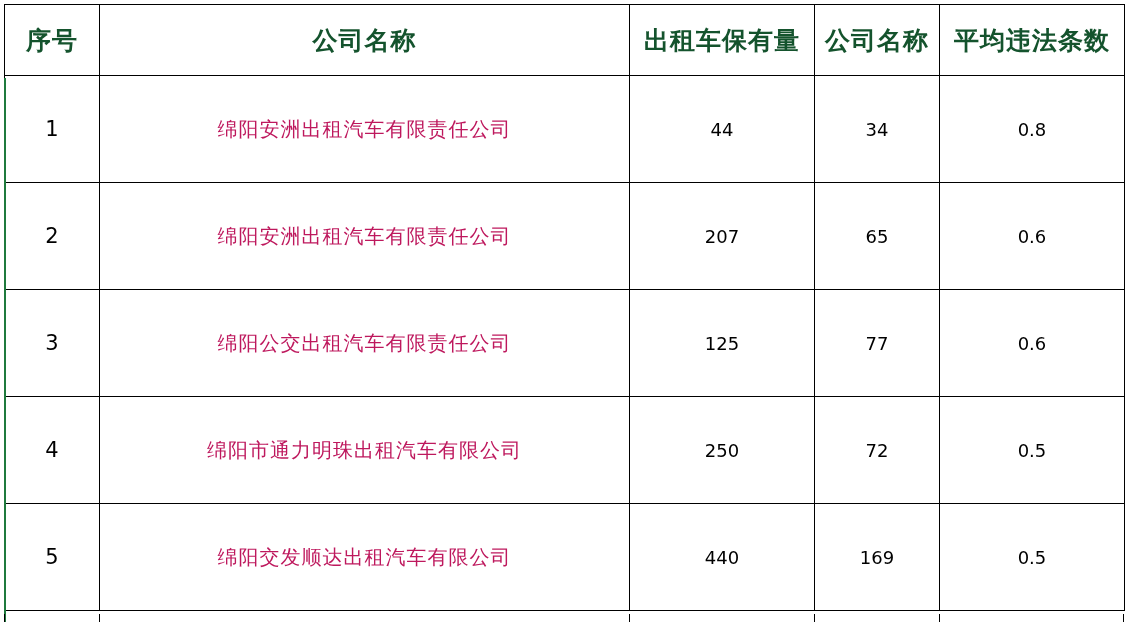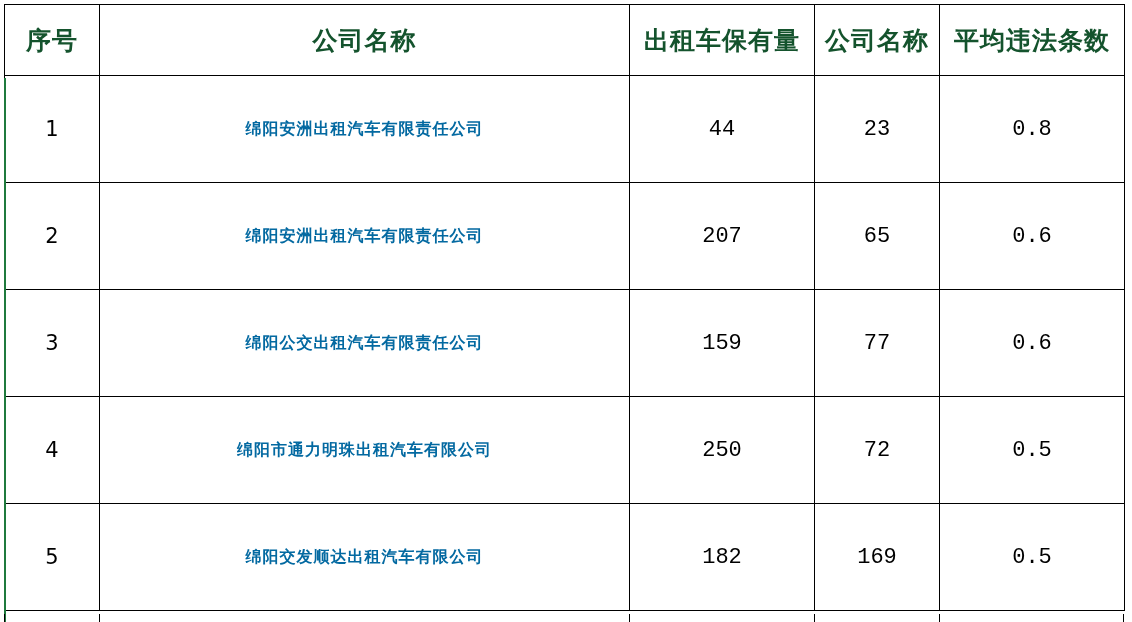--- a/index.html
+++ b/index.html
@@ -53,28 +53,27 @@
     height: 107px;
   }
   tbody td {
     font-size: 21px;
     color: #000000;
   }
   td.idx {
     font-size: 21px;
   }
   td.name {
-    color: #0369a1;
-    font-size: 16px;
-    font-weight: bold;
+    color: #be185d;
+    font-size: 20px;
+    font-weight: normal;
     letter-spacing: 1px;
   }
   td.num {
-    font-size: 22px;
-    font-family: Liberation Mono, monospace;
+    font-size: 18px;
   }
   
   .leftline {
     position: absolute;
     left: 4px;
     top: 74px;
     width: 2px;
     height: 548px;
     background: #1f7a3d;
   }
@@ -116,48 +115,48 @@
         <th>出租车保有量</th>
         <th>公司名称</th>
         <th>平均违法条数</th>
       </tr>
     </thead>
     <tbody>
       <tr>
         <td class="idx">1</td>
         <td class="name">绵阳安洲出租汽车有限责任公司</td>
         <td class="num">44</td>
-        <td class="num">23</td>
+        <td class="num">34</td>
         <td class="num">0.8</td>
       </tr>
       <tr>
         <td class="idx">2</td>
         <td class="name">绵阳安洲出租汽车有限责任公司</td>
         <td class="num">207</td>
         <td class="num">65</td>
         <td class="num">0.6</td>
       </tr>
       <tr>
         <td class="idx">3</td>
         <td class="name">绵阳公交出租汽车有限责任公司</td>
-        <td class="num">159</td>
+        <td class="num">125</td>
         <td class="num">77</td>
         <td class="num">0.6</td>
       </tr>
       <tr>
         <td class="idx">4</td>
         <td class="name">绵阳市通力明珠出租汽车有限公司</td>
         <td class="num">250</td>
         <td class="num">72</td>
         <td class="num">0.5</td>
       </tr>
       <tr>
         <td class="idx">5</td>
         <td class="name">绵阳交发顺达出租汽车有限公司</td>
-        <td class="num">182</td>
+        <td class="num">440</td>
         <td class="num">169</td>
         <td class="num">0.5</td>
       </tr>
     </tbody>
   </table>
 
   <div class="leftline"></div>
 
   <div class="partial-row">
     <div class="v" style="left:94px;"></div>

